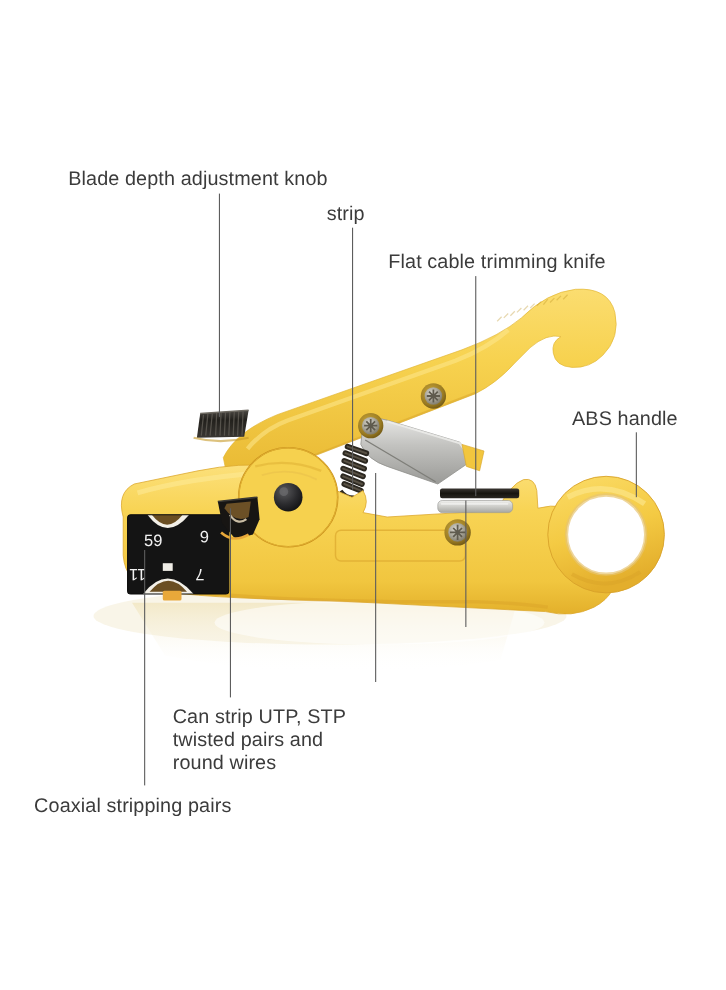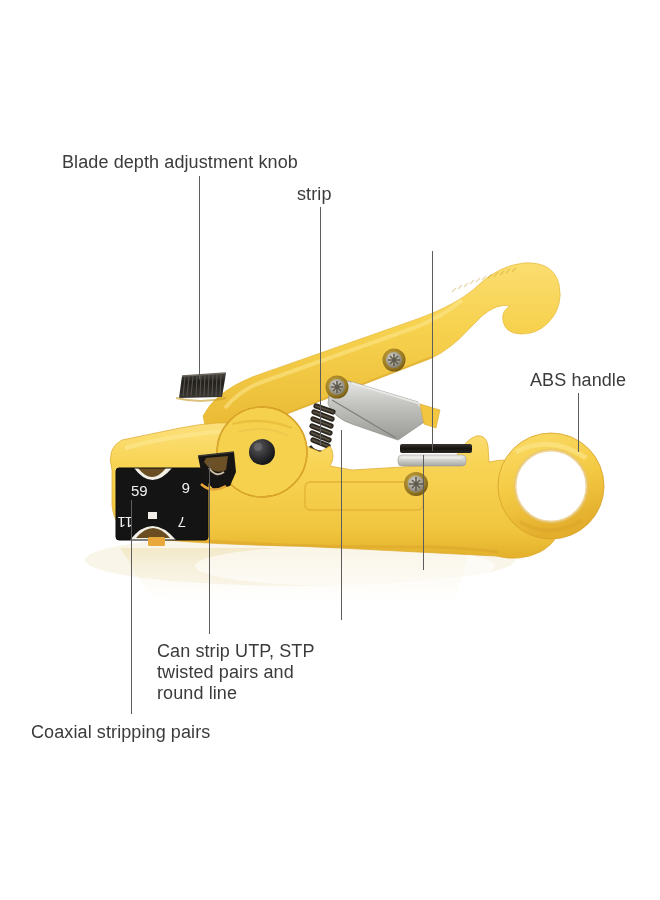--- a/index.html
+++ b/index.html
@@ -296,24 +296,25 @@
   <div class="leader" style="left:578px; top:393px; height:59px;"></div>
   <div class="leader" style="left:423px; top:455px; height:115px;"></div>
   <div class="leader" style="left:341px; top:430px; height:190px;"></div>
   <div class="leader" style="left:209px; top:462px; height:172px;"></div>
   <div class="leader" style="left:131px; top:500px; height:214px;"></div>
 
   <div class="label" style="left:62px; top:152px;">Blade depth adjustment knob</div>
 
   <div class="label" style="left:297px; top:184px;">strip</div>
 
-
-  <div class="label" style="left:520px; top:370px;margin-left:10px;">ABS handle</div>
+  <div class="label" style="left:353px; top:228px;">Flat cable trimming knife</div>
+
+  <div class="label" style="left:520px; top:370px;">ABS handle</div>
 
 
 
   <div class="label" style="left:157px; top:641px;">Can strip UTP, STP
 twisted pairs and
-round line</div>
+round wires</div>
 
   <div class="label" style="left:31px; top:722px;">Coaxial stripping pairs</div>
 
 </div>
 
 </body></html>

